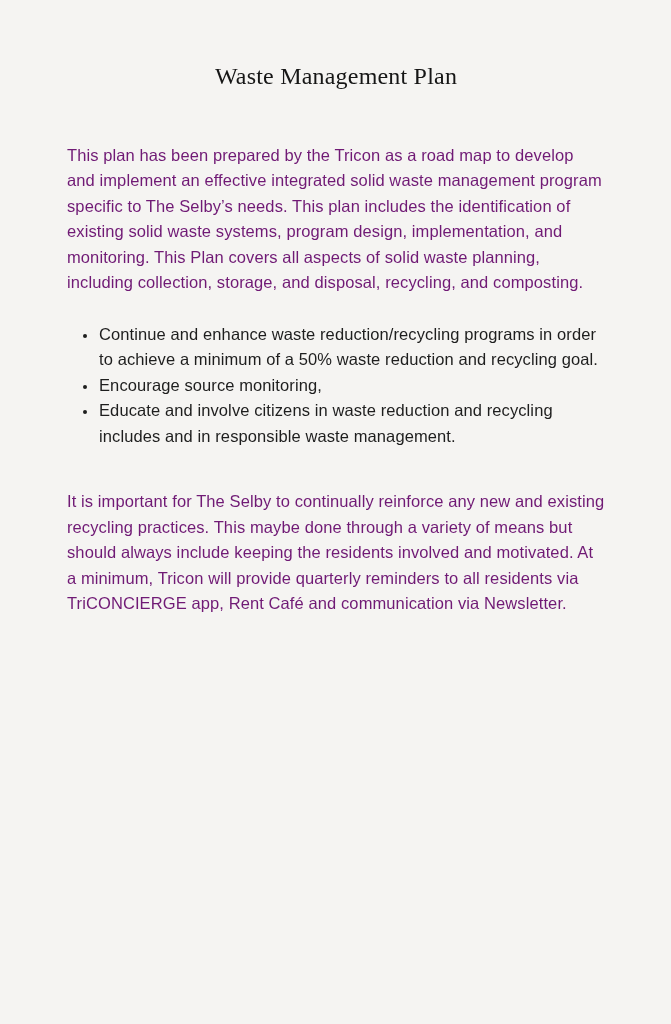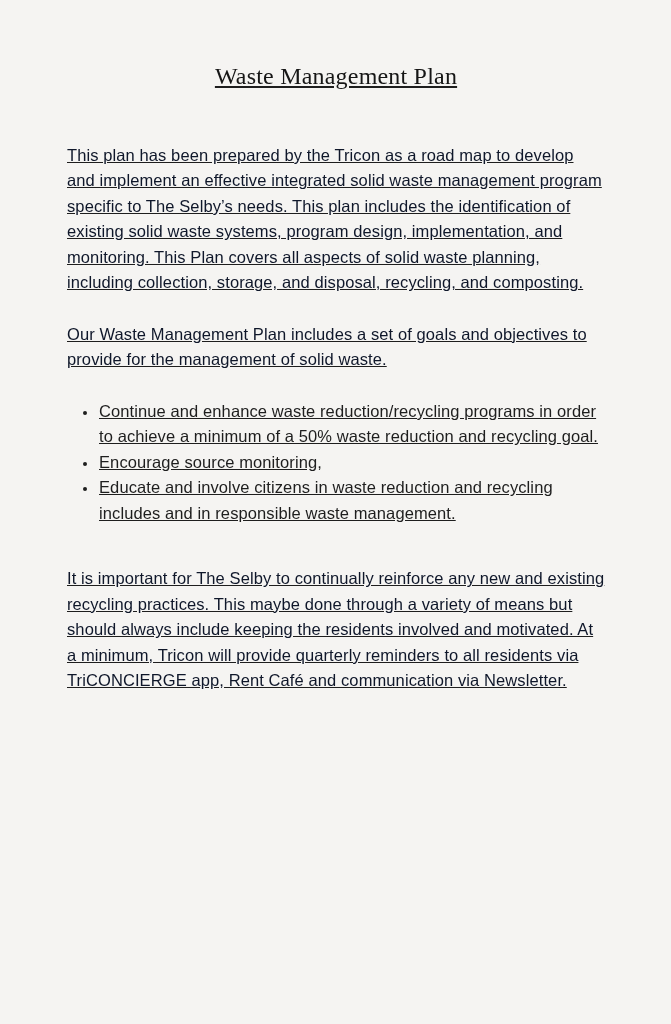--- a/index.html
+++ b/index.html
@@ -12,38 +12,37 @@
     background: #f5f4f2;
     color: #1e1e1e;
     font-family: "Liberation Sans", sans-serif;
     overflow: hidden;
   }
   .page {
     box-sizing: border-box;
     width: 671px;
     height: 787px;
     padding: 62px 66px 0 67px;
-    text-decoration: underline;
   }
   .doc-title {
     font-family: "Liberation Serif", serif;
     font-weight: 500;
     font-size: 24px;
     line-height: 1.2;
     letter-spacing: 0.2px;
     text-align: center;
     color: #161616;
     margin: 0 0 52px 0;
   }
   .doc-paragraph {
     font-size: 16.5px;
     line-height: 25.5px;
     letter-spacing: 0.1px;
     margin: 0 0 26px 0;
-    color: #0f172a;
+    color: #701a75;
   }
   .doc-bullets {
     margin: 0 0 40px 0;
     padding: 0 0 0 31px;
     list-style: disc outside;
   }
   .doc-bullets li {
     font-size: 16.5px;
     line-height: 25.5px;
     letter-spacing: 0.1px;
@@ -56,21 +55,20 @@
 </style>
 </head>
 <body>
 
 <div class="page">
 
   <h1 class="doc-title">Waste Management Plan</h1>
 
   <p class="doc-paragraph">This plan has been prepared by the Tricon as a road map to develop and implement an effective integrated solid waste management program specific to The Selby’s needs. This plan includes the identification of existing solid waste systems, program design, implementation, and monitoring. This Plan covers all aspects of solid waste planning, including collection, storage, and disposal, recycling, and composting.</p>
 
-  <p class="doc-paragraph">Our Waste Management Plan includes a set of goals and objectives to provide for the management of solid waste.</p>
 
   <ul class="doc-bullets">
     <li>Continue and enhance waste reduction/recycling programs in order to achieve a minimum of a 50% waste reduction and recycling goal.</li>
     <li>Encourage source monitoring,</li>
     <li>Educate and involve citizens in waste reduction and recycling includes and in responsible waste management.</li>
   </ul>
 
   <p class="doc-paragraph">It is important for The Selby to continually reinforce any new and existing recycling practices. This maybe done through a variety of means but should always include keeping the residents involved and motivated. At a minimum, Tricon will provide quarterly reminders to all residents via TriCONCIERGE app, Rent Café and communication via Newsletter.</p>
 
 </div>

